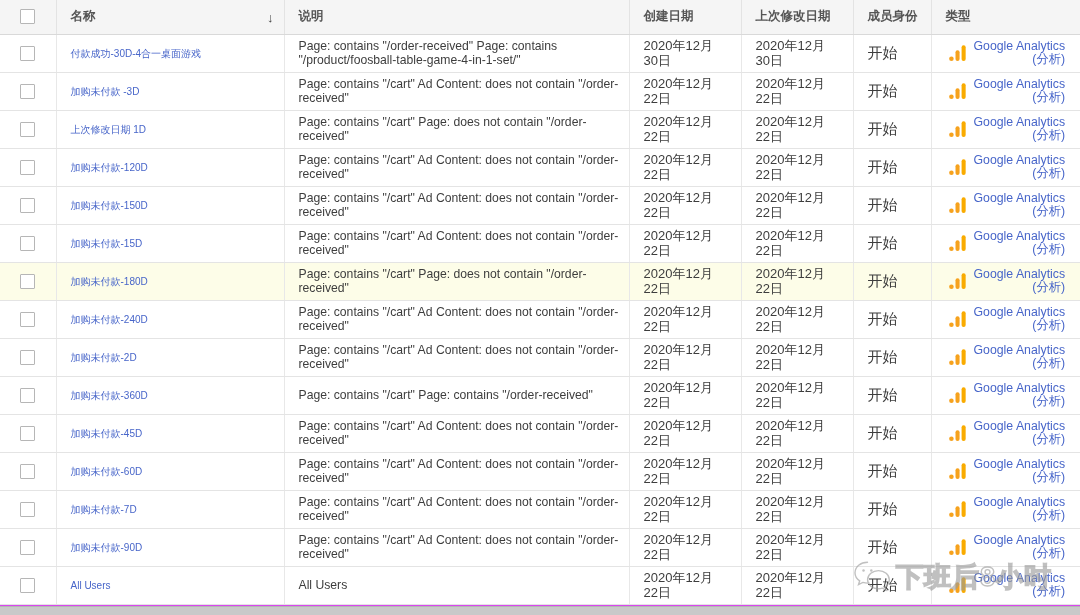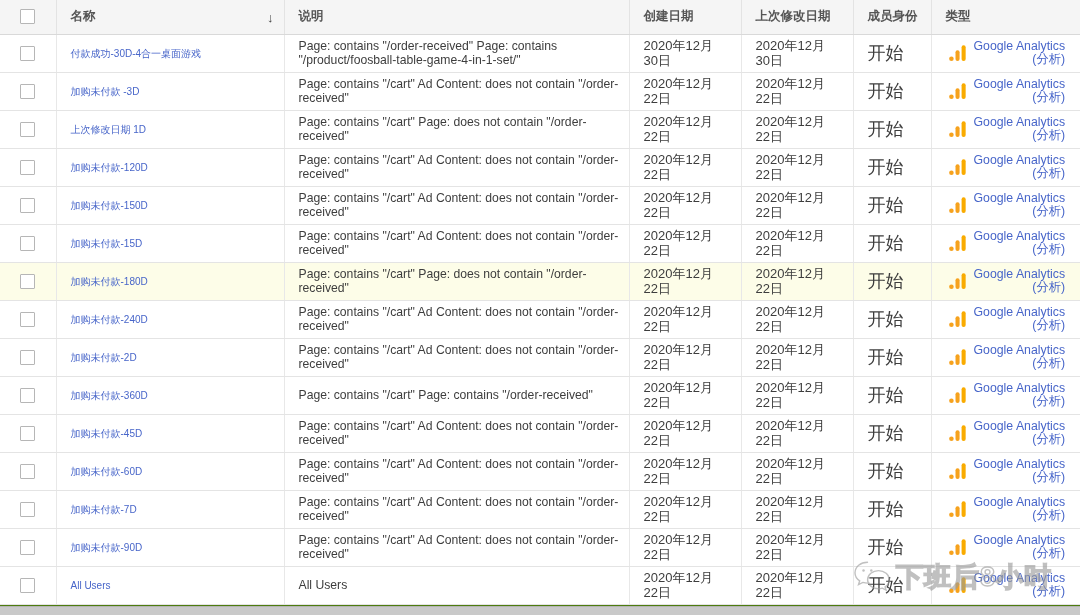--- a/index.html
+++ b/index.html
@@ -12,21 +12,21 @@
     height: 615px;
     overflow: hidden;
     font-family: "Liberation Sans", "DejaVu Sans", sans-serif;
     position: relative;
   }
   #app {
     width: 1080px;
     height: 615px;
     position: relative;
     overflow: hidden;
-    background: #4d7c0f;
+    background: #d946ef;
   }
   table.seg-table {
     width: 1080px;
     border-collapse: collapse;
     table-layout: fixed;
     background: #fff;
   }
   table.seg-table col.c-check  { width: 56px; }
   table.seg-table col.c-name   { width: 228px; }
   table.seg-table col.c-desc   { width: 345px; }
@@ -111,21 +111,21 @@
     display: block;
     word-break: break-word;
   }
   .date-text {
     font-size: 13px;
     color: #3d3d3d;
     line-height: 15px;
     display: block;
   }
   .member-text {
-    font-size: 18px;
+    font-size: 15px;
     color: #3d3d3d;
   }
 
   .type-cell {
     display: flex;
     align-items: center;
     gap: 7px;
     padding-left: 2px;
   }
   .ga-icon {

